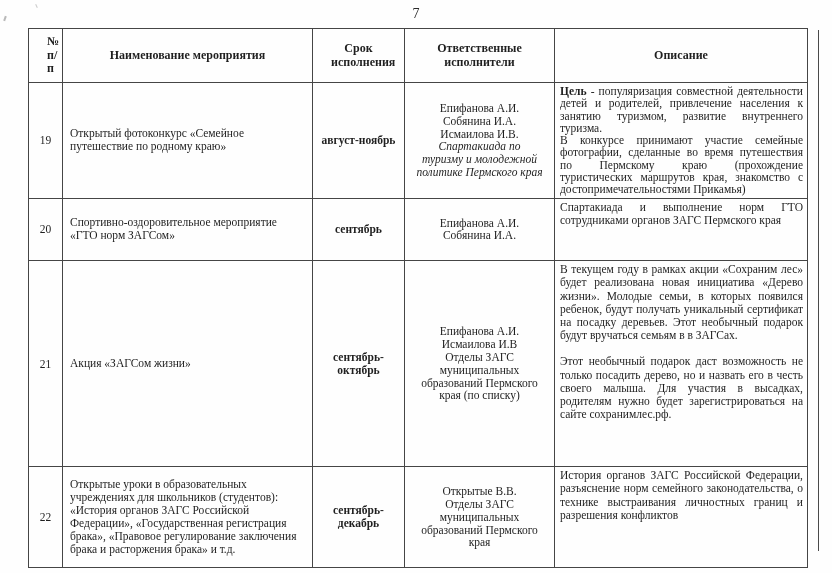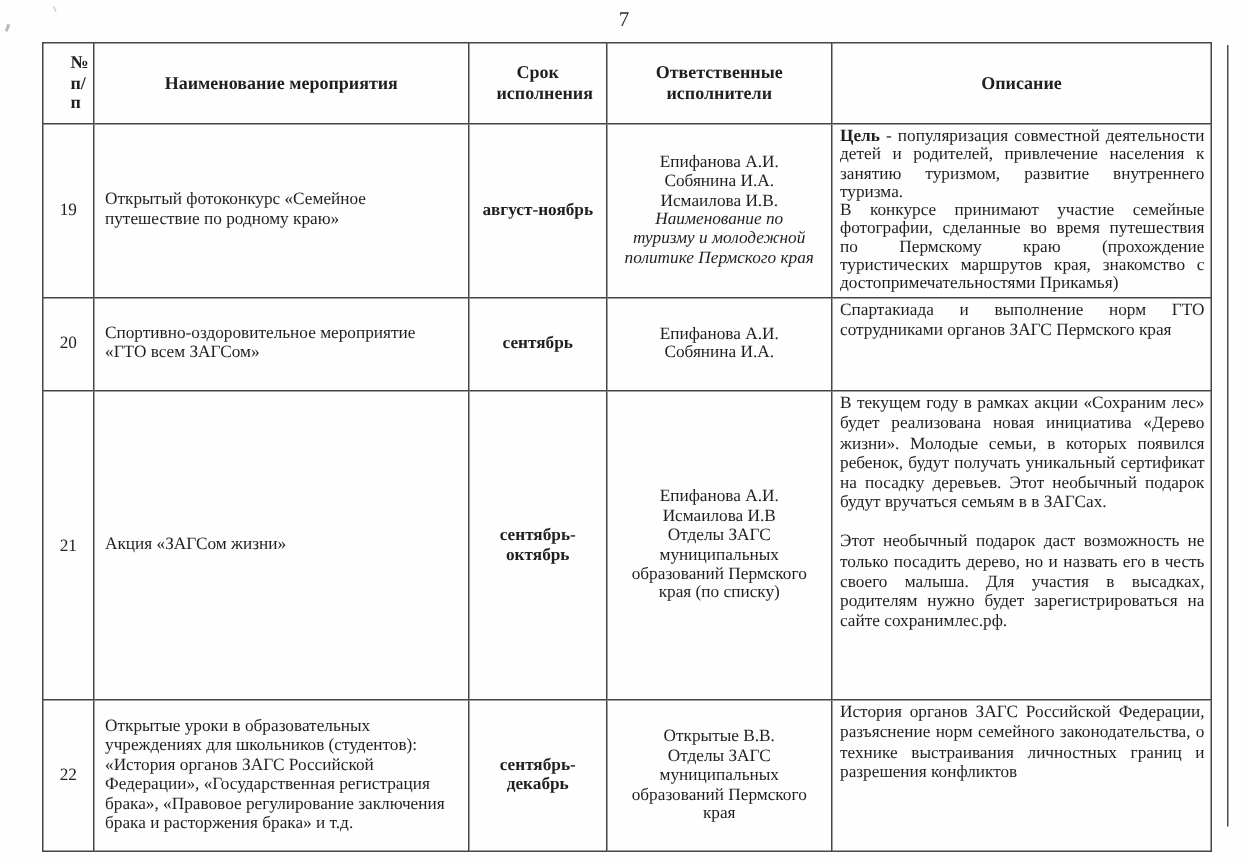--- a/index.html
+++ b/index.html
@@ -143,33 +143,33 @@
     <tr style="height:114px">
       <td class="c-num">19</td>
       <td class="c-name">Открытый фотоконкурс «Семейное путешествие по родному краю»</td>
       <td class="c-term">
         <div>август-ноябрь</div>
       </td>
       <td class="c-resp">
         <div class="resp-line">Епифанова А.И.</div>
         <div class="resp-line">Собянина И.А.</div>
         <div class="resp-line">Исмаилова И.В.</div>
-        <div class="resp-line resp-italic">Наименование по</div>
+        <div class="resp-line resp-italic">Спартакиада по</div>
         <div class="resp-line resp-italic">туризму и молодежной</div>
         <div class="resp-line resp-italic">политике Пермского края</div>
       </td>
       <td class="c-desc lh-compact">
         <p class="para"><b>Цель</b><span> - популяризация совместной деятельности детей и родителей, привлечение населения к занятию туризмом, развитие внутреннего туризма.</span></p>
         <p class="para">В конкурсе принимают участие семейные фотографии, сделанные во время путешествия по Пермскому краю (прохождение туристических маршрутов края, знакомство с достопримечательностями Прикамья)</p>
       </td>
     </tr>
 
     <tr style="height:51px">
       <td class="c-num">20</td>
-      <td class="c-name">Спортивно-оздоровительное мероприятие «ГТО всем ЗАГСом»</td>
+      <td class="c-name">Спортивно-оздоровительное мероприятие «ГТО норм ЗАГСом»</td>
       <td class="c-term">
         <div>сентябрь</div>
       </td>
       <td class="c-resp">
         <div class="resp-line">Епифанова А.И.</div>
         <div class="resp-line">Собянина И.А.</div>
       </td>
       <td class="c-desc lh-normal">
         <p class="para">Спартакиада и выполнение норм ГТО сотрудниками органов ЗАГС Пермского края</p>
       </td>

